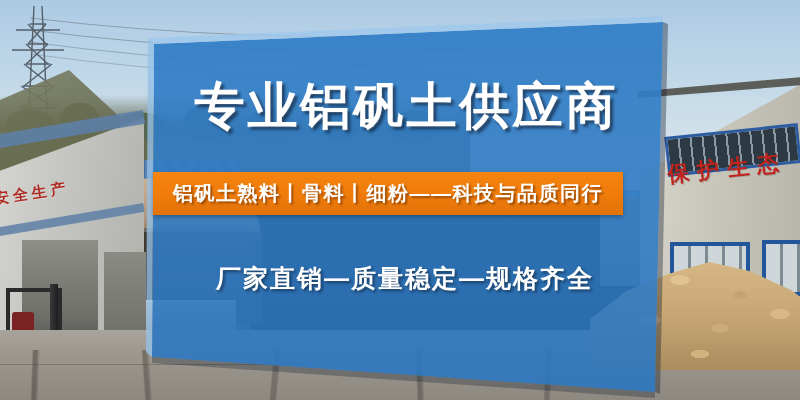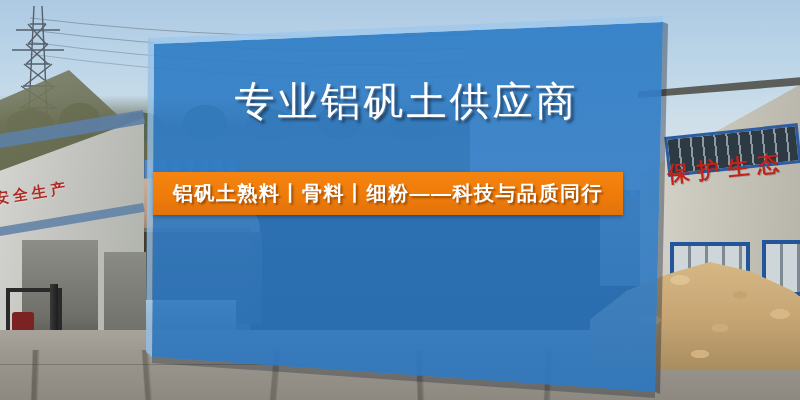--- a/index.html
+++ b/index.html
@@ -268,22 +268,22 @@
     left: 0; top: 0; width: 800px; height: 400px;
     background: rgba(20,30,45,.3);
     clip-path: polygon(152px 357px, 655px 392px, 655px 398px, 152px 363px);
   }
 
   
   .headline {
     position: absolute;
     left: 154px; top: 78px; width: 505px;
     text-align: center;
-    font-size: 40px;
-    font-weight: normal;
+    font-size: 50px;
+    font-weight: bold;
     color: #ffffff;
     letter-spacing: 3px;
     line-height: 1.15;
     white-space: nowrap;
     text-shadow: 3px 3px 3px rgba(10,25,45,.62), 1px 1px 0 rgba(255,255,255,.25);
   }
   .orange-bar {
     position: absolute;
     left: 153px; top: 172px; width: 470px; height: 43px;
     background: linear-gradient(180deg,#f58410 0%, #f07c0a 50%, #e2730a 100%);
@@ -385,14 +385,15 @@
   <div class="panel-edge-left"></div>
   <div class="panel-shadow-r"></div>
   <div class="panel-shadow-b"></div>
 
   <div class="headline">专业铝矾土供应商</div>
 
   <div class="orange-bar">
     <span class="orange-bar-text">铝矾土熟料丨骨料丨细粉——科技与品质同行</span>
   </div>
 
+  <div class="subline subline-1">厂家直销—质量稳定—规格齐全</div>
 
 </div>
 
 </body></html>

